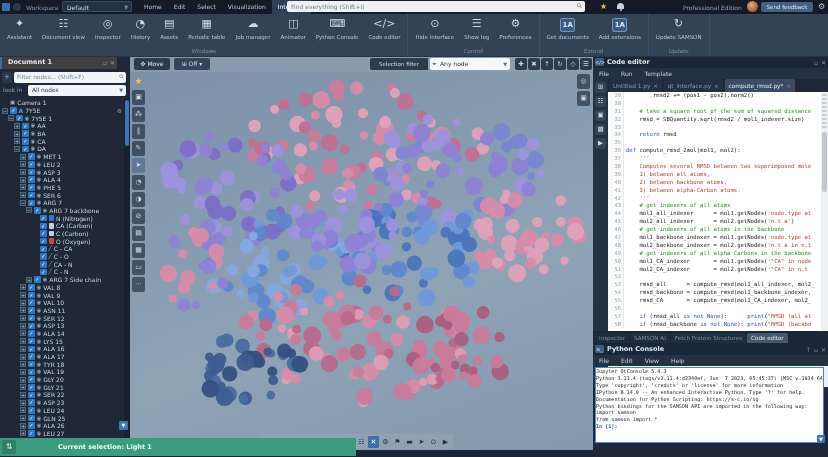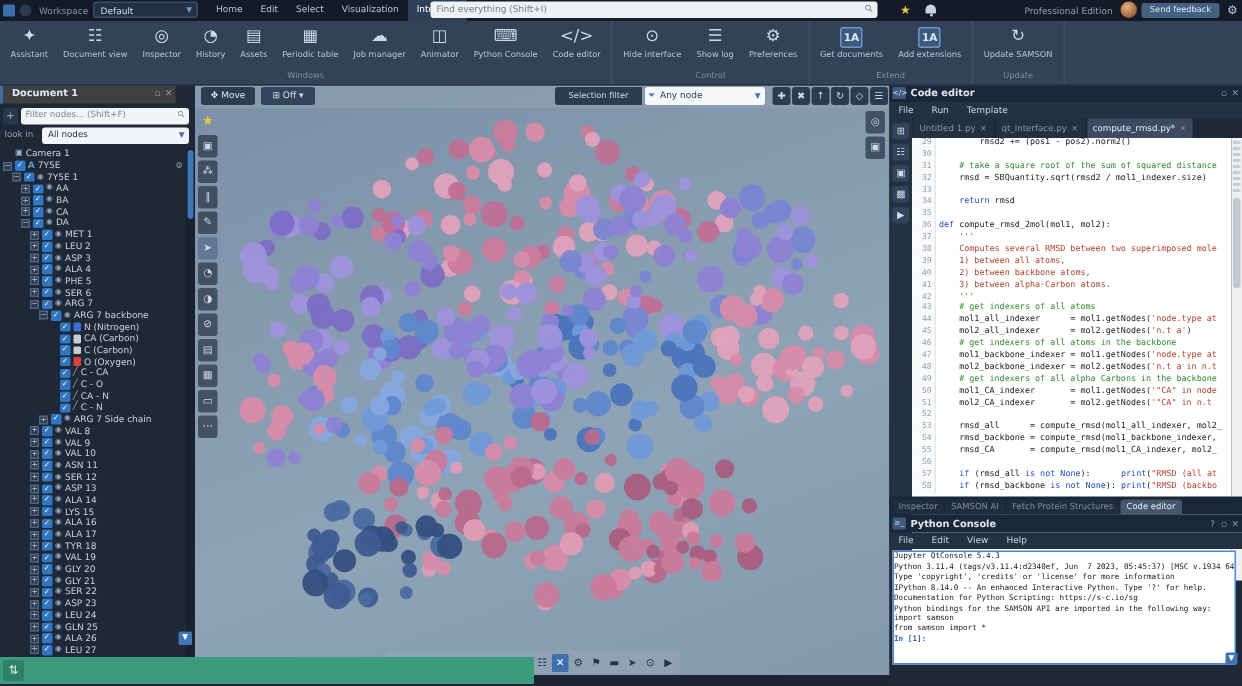--- a/index.html
+++ b/index.html
@@ -1066,20 +1066,21 @@
       <div class="vpb">⚑</div>
       <div class="vpb">▬</div>
       <div class="vpb">➤</div>
       <div class="vpb">⊙</div>
       <div class="vpb">▶</div>
     </div>
 </div>
 
 <div id="sel-bar" class="abs">
   <div id="sel-icon">⇅</div>
+  <div id="sel-text">Current selection: Light 1</div>
 </div>
 
 <div id="right-col" class="abs">
 
   <div class="ptitle" style="top:0;">
     <div class="picon">&lt;/&gt;</div>
     <div class="ptext">Code editor</div>
     <div class="panel-ctl" style="right:10px;top:0;">▫</div>
     <div class="panel-ctl" style="right:2px;top:0;">✕</div>
   </div>

